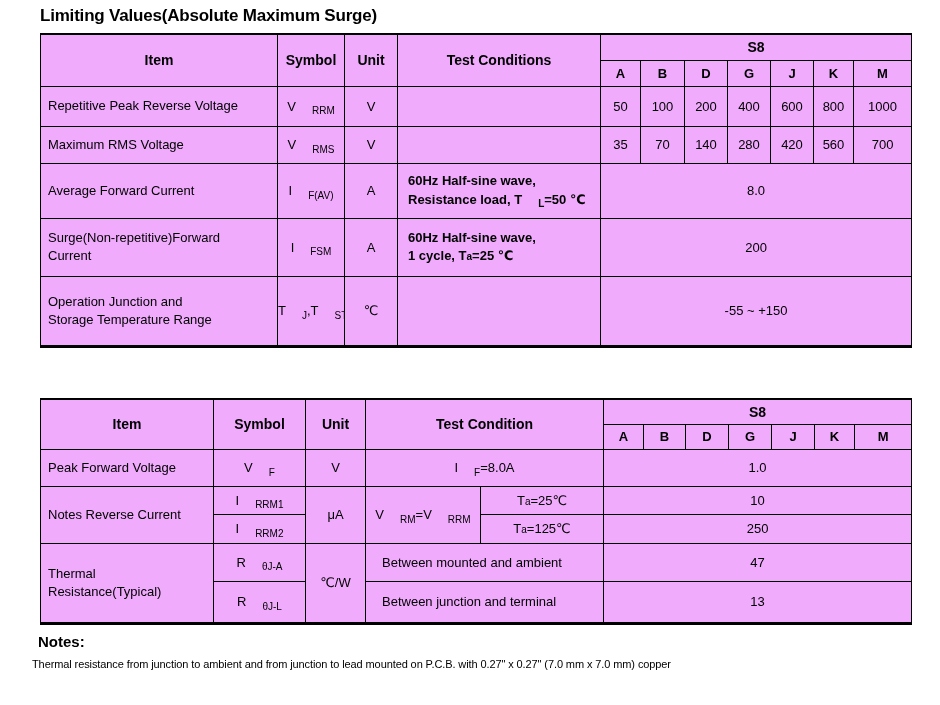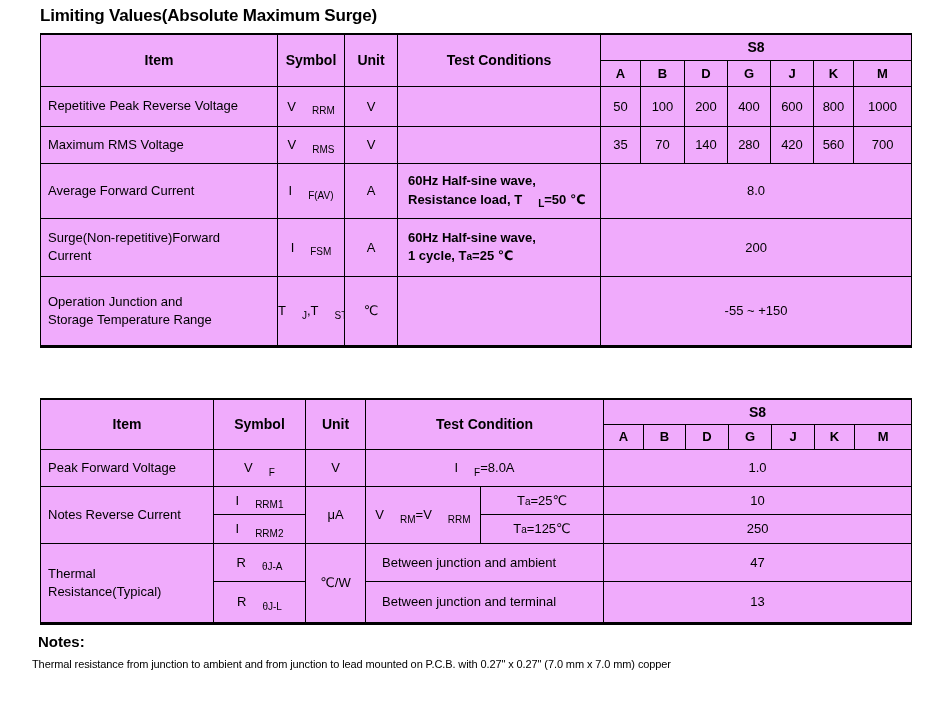--- a/index.html
+++ b/index.html
@@ -224,21 +224,21 @@
         <td class="c"><span>T</span><span class="small">a</span><span>=125℃</span></td>
         <td class="c" colspan="7">250</td>
       </tr>
       <tr style="height:38px">
         <td class="item" rowspan="2">
           <div>Thermal</div>
           <div>Resistance(Typical)</div>
         </td>
         <td class="c"><span>R</span><sub>θJ-A</sub></td>
         <td class="c" rowspan="2">℃/W</td>
-        <td class="cond" colspan="2">Between junction and ambient</td>
+        <td class="cond" colspan="2">Between mounted and ambient</td>
         <td class="c" colspan="7">47</td>
       </tr>
       <tr style="height:42px">
         <td class="c"><span>R</span><sub>θJ-L</sub></td>
         <td class="cond" colspan="2">Between junction and terminal</td>
         <td class="c" colspan="7">13</td>
       </tr>
     </tbody>
   </table>
 

